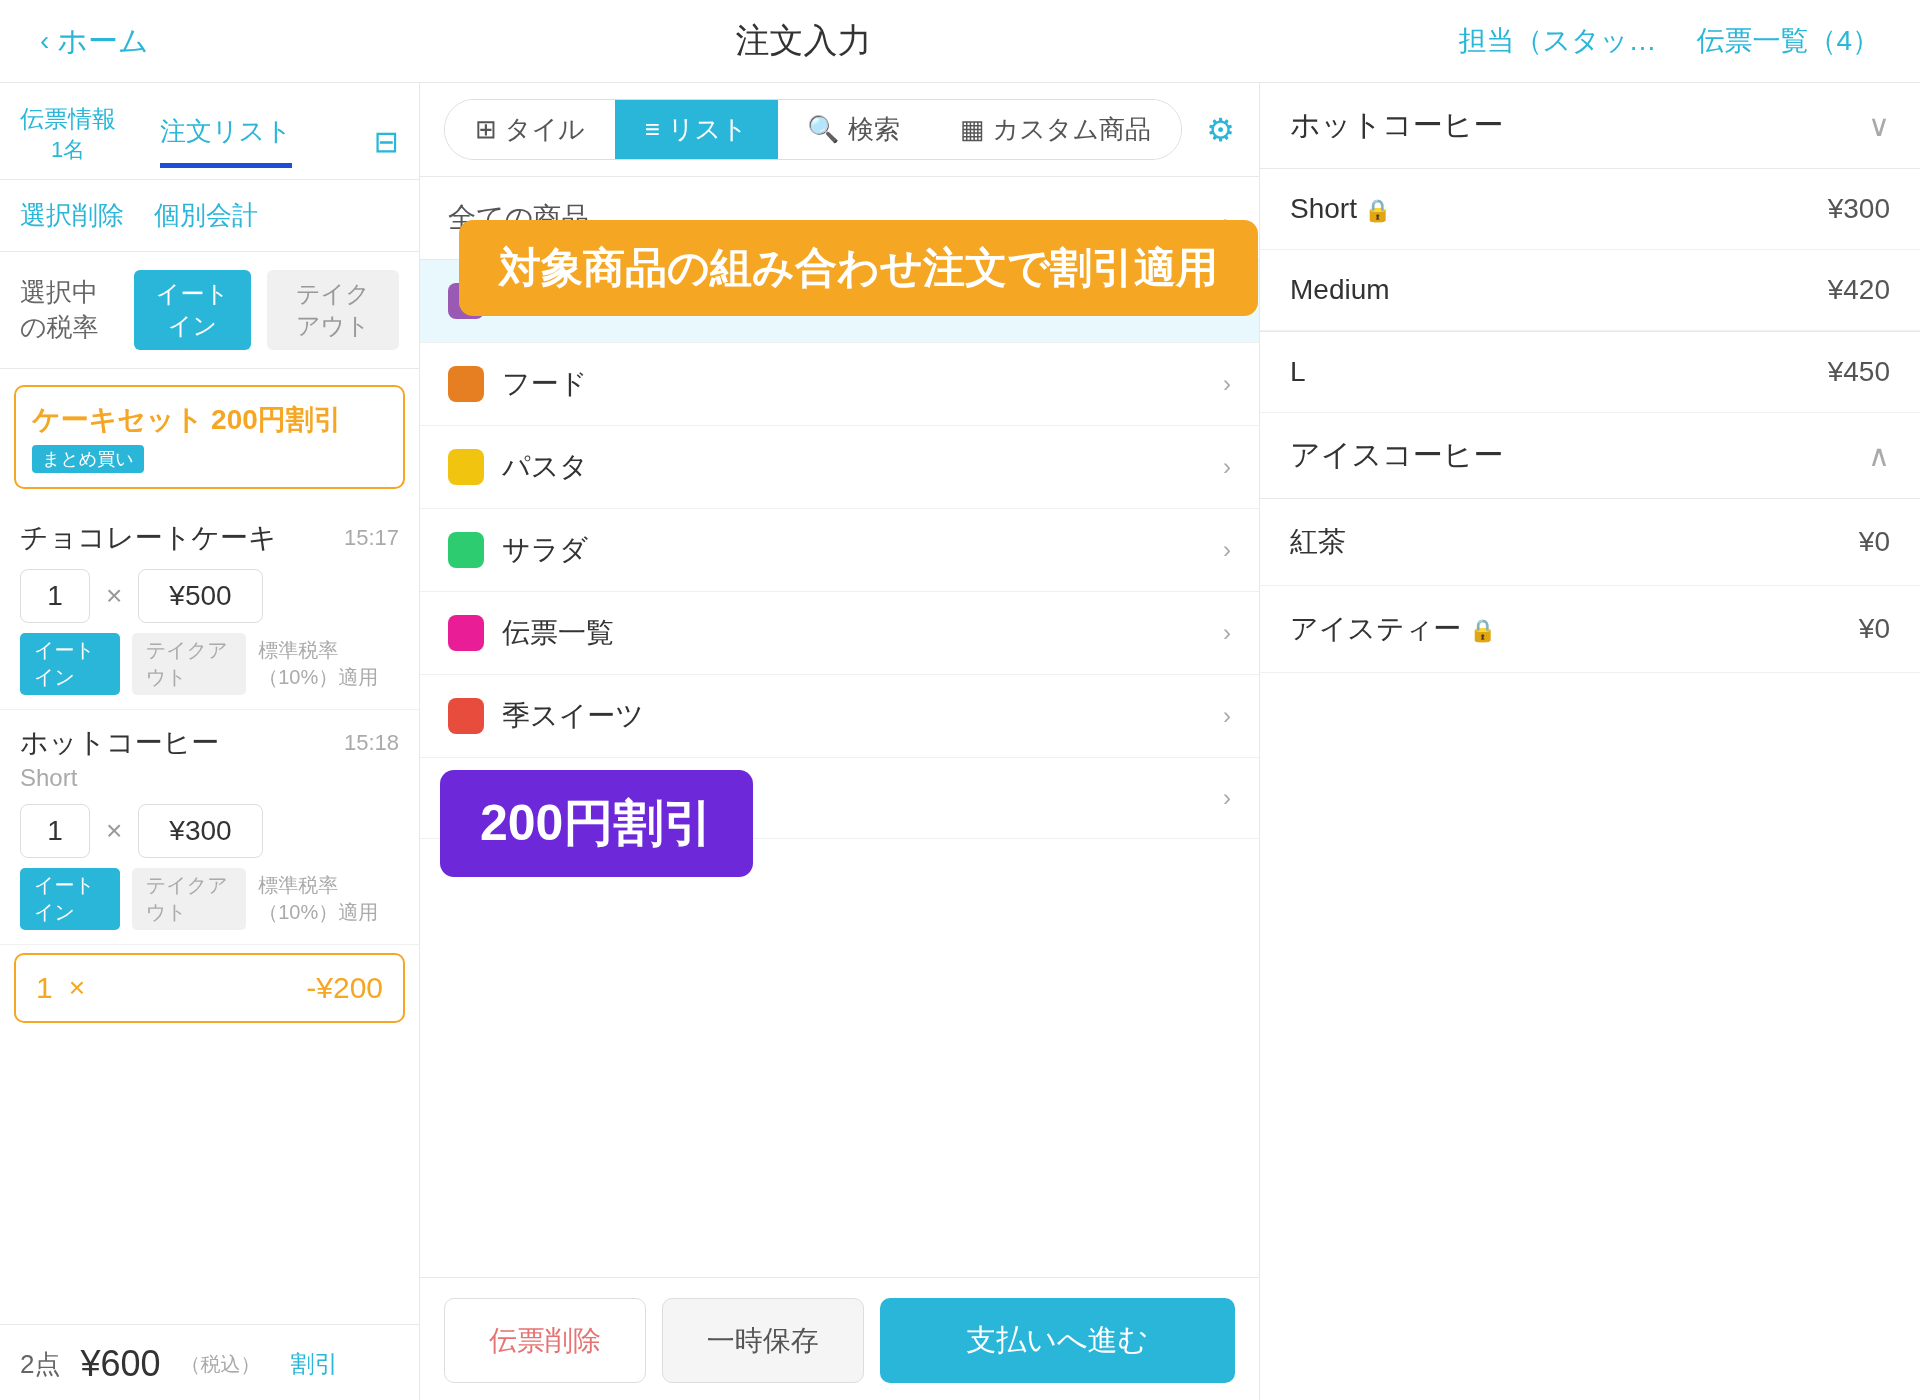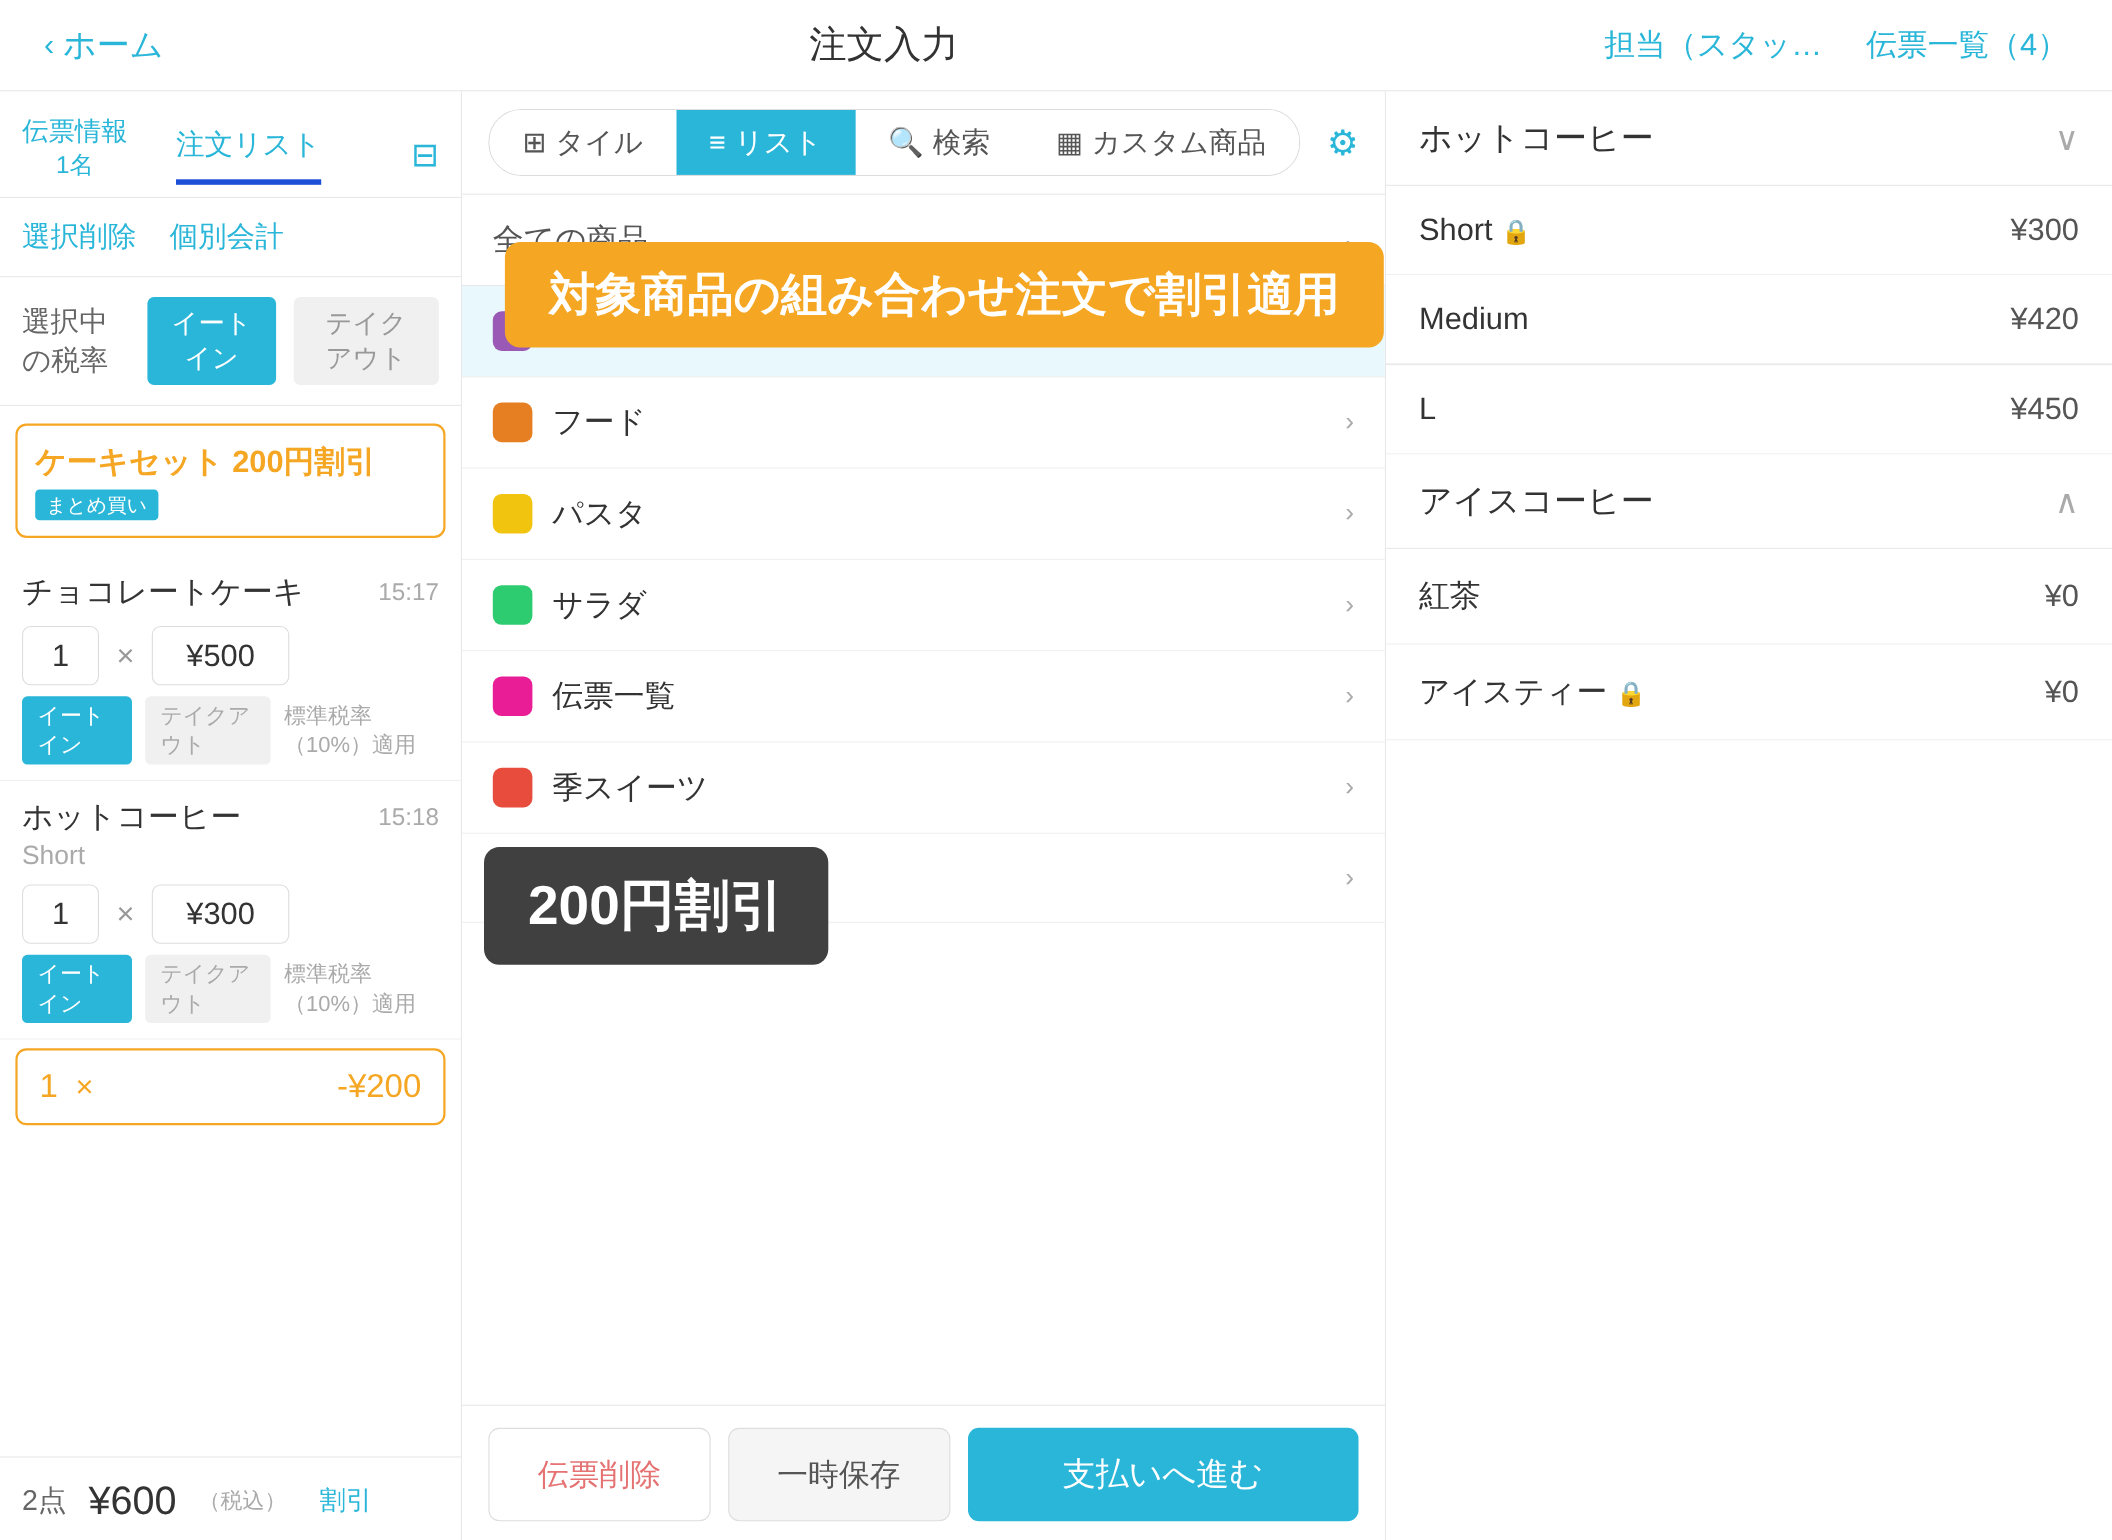--- a/index.html
+++ b/index.html
@@ -125,21 +125,21 @@
       color: #fff;
       font-size: 46px;
       font-weight: 700;
       border-radius: 14px;
       padding: 20px 40px;
       white-space: nowrap;
       margin-left: 19px;
     }
     .tooltip-overlay-small {
       position: absolute;
-      background: #404040;
+      background: #6d28d9;
       color: #fff;
       font-size: 54px;
       font-weight: 700;
       border-radius: 14px;
       padding: 20px 40px;
       white-space: nowrap;
     }
   </style>
 </head>
 <body>

